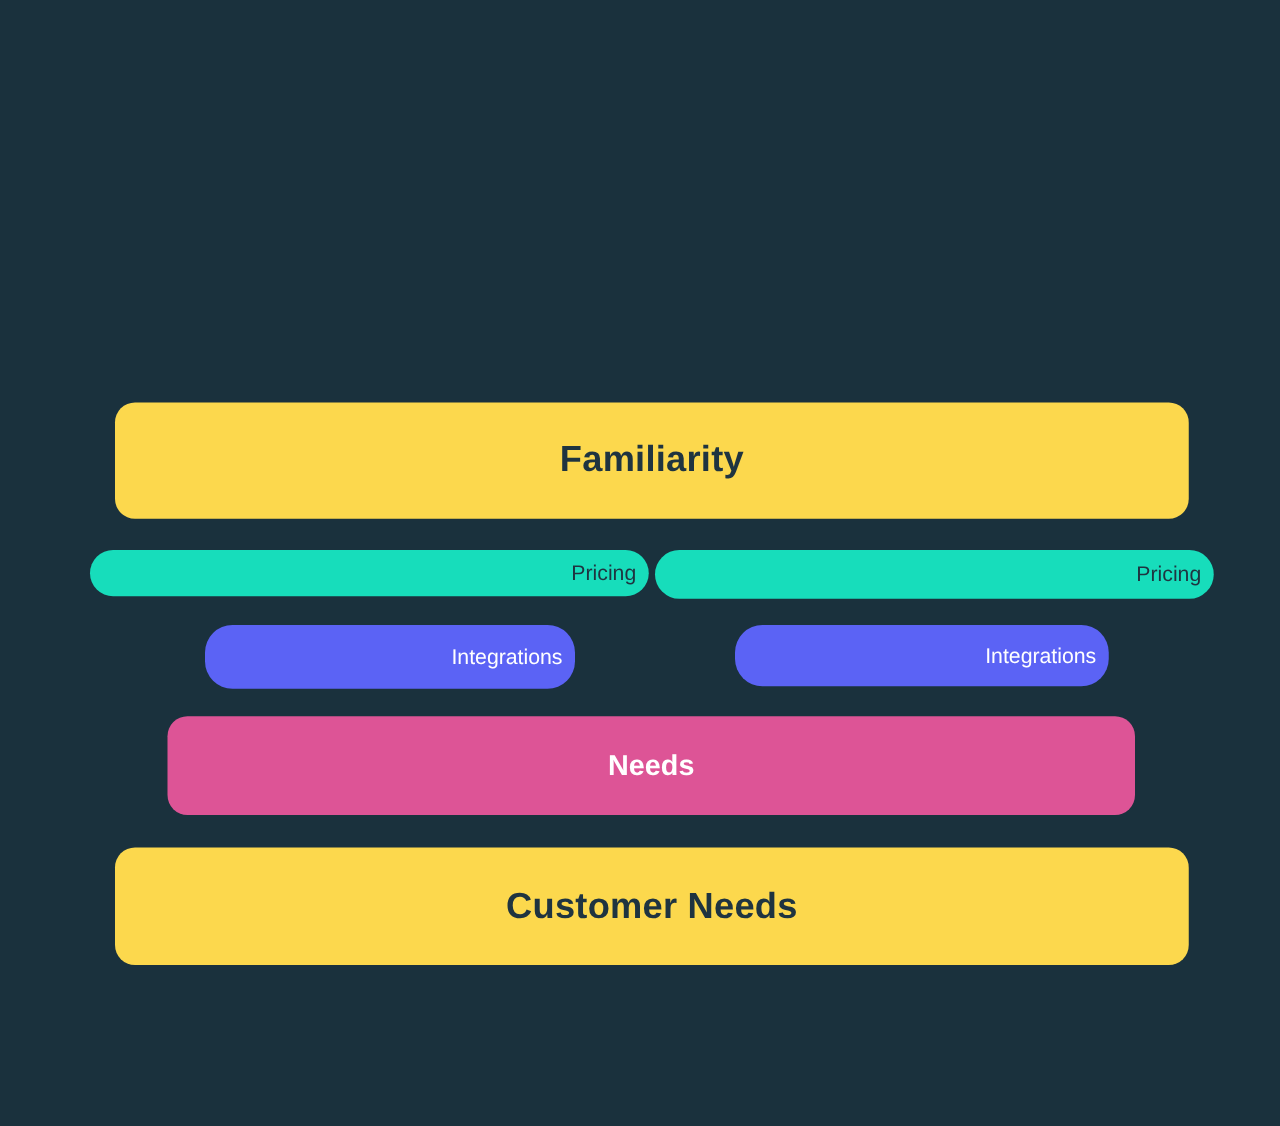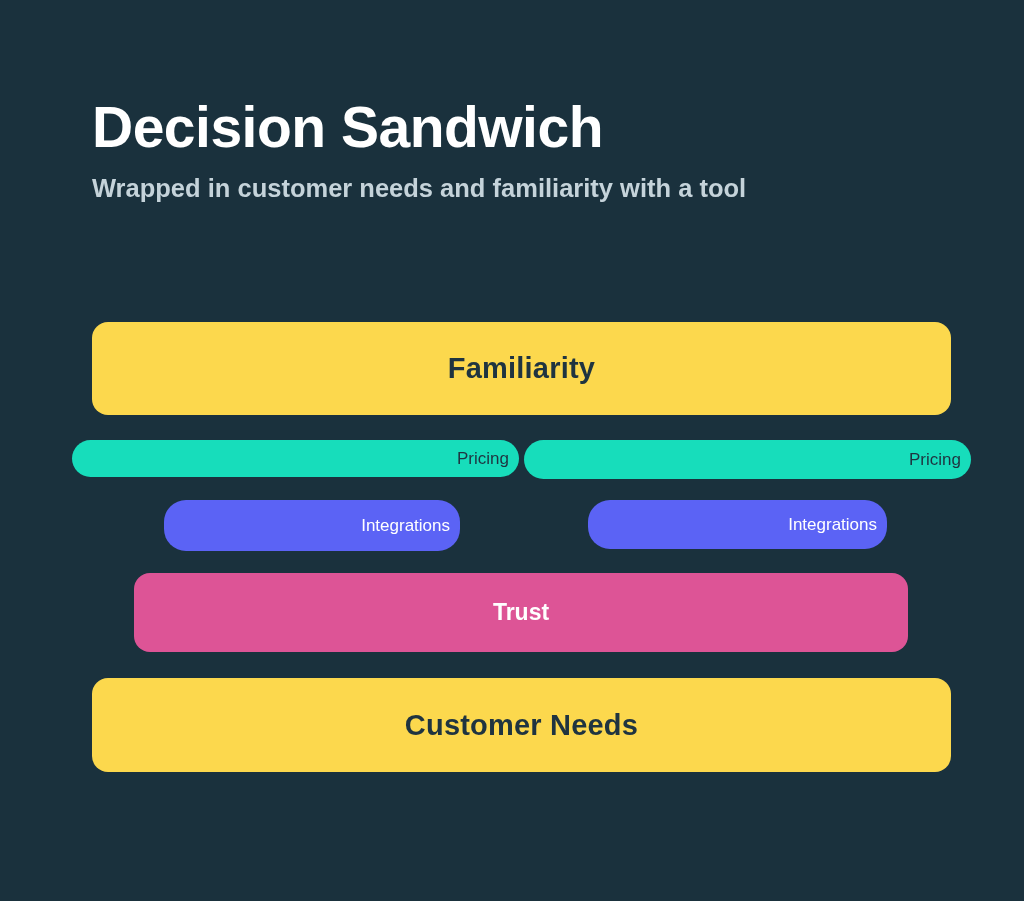--- a/index.html
+++ b/index.html
@@ -109,24 +109,20 @@
   #layer-integrations-left  { left: 164px; top: 500px; width: 296px; height: 51px; }
   #layer-integrations-right { left: 588px; top: 500px; width: 299px; height: 49px; }
   #layer-trust        { left: 134px; top: 573px; width: 774px; height: 79px; }
   #layer-customer-needs { left: 92px; top: 678px; width: 859px; height: 94px; }
 </style>
 </head>
 <body>
 
 <div id="canvas" style="background: rgb(26, 49, 61);">
 
-  <div class="header">
-    <h1 class="title" style="color: rgb(255, 255, 255);">Decision Sandwich</h1>
-    <p class="subtitle" style="color: rgb(197, 211, 218);">Wrapped in customer needs and familiarity with a tool</p>
-  </div>
 
   <div class="stack">
 
     <div class="layer layer-bread" id="layer-familiarity" style="background: rgb(252, 216, 77); color: rgb(31, 52, 64);">
       <span class="layer-label">Familiarity</span>
     </div>
 
     <div class="layer layer-thin" id="layer-pricing-left" style="background: rgb(23, 221, 187); color: rgb(31, 52, 64);">
       <span class="layer-label">Pricing</span>
     </div>
@@ -137,21 +133,21 @@
 
     <div class="layer layer-thin" id="layer-integrations-left" style="background: rgb(91, 99, 245); color: rgb(255, 255, 255);">
       <span class="layer-label">Integrations</span>
     </div>
 
     <div class="layer layer-thin" id="layer-integrations-right" style="background: rgb(91, 99, 245); color: rgb(255, 255, 255);">
       <span class="layer-label">Integrations</span>
     </div>
 
     <div class="layer layer-medium" id="layer-trust" style="background: rgb(221, 84, 150); color: rgb(255, 255, 255);">
-      <span class="layer-label">Trust</span>
+      <span class="layer-label">Needs</span>
     </div>
 
     <div class="layer layer-bread" id="layer-customer-needs" style="background: rgb(252, 216, 77); color: rgb(31, 52, 64); align-items: center;">
       <span class="layer-label">Customer Needs</span>
     </div>
 
   </div>
 </div>
 
 </body></html>

